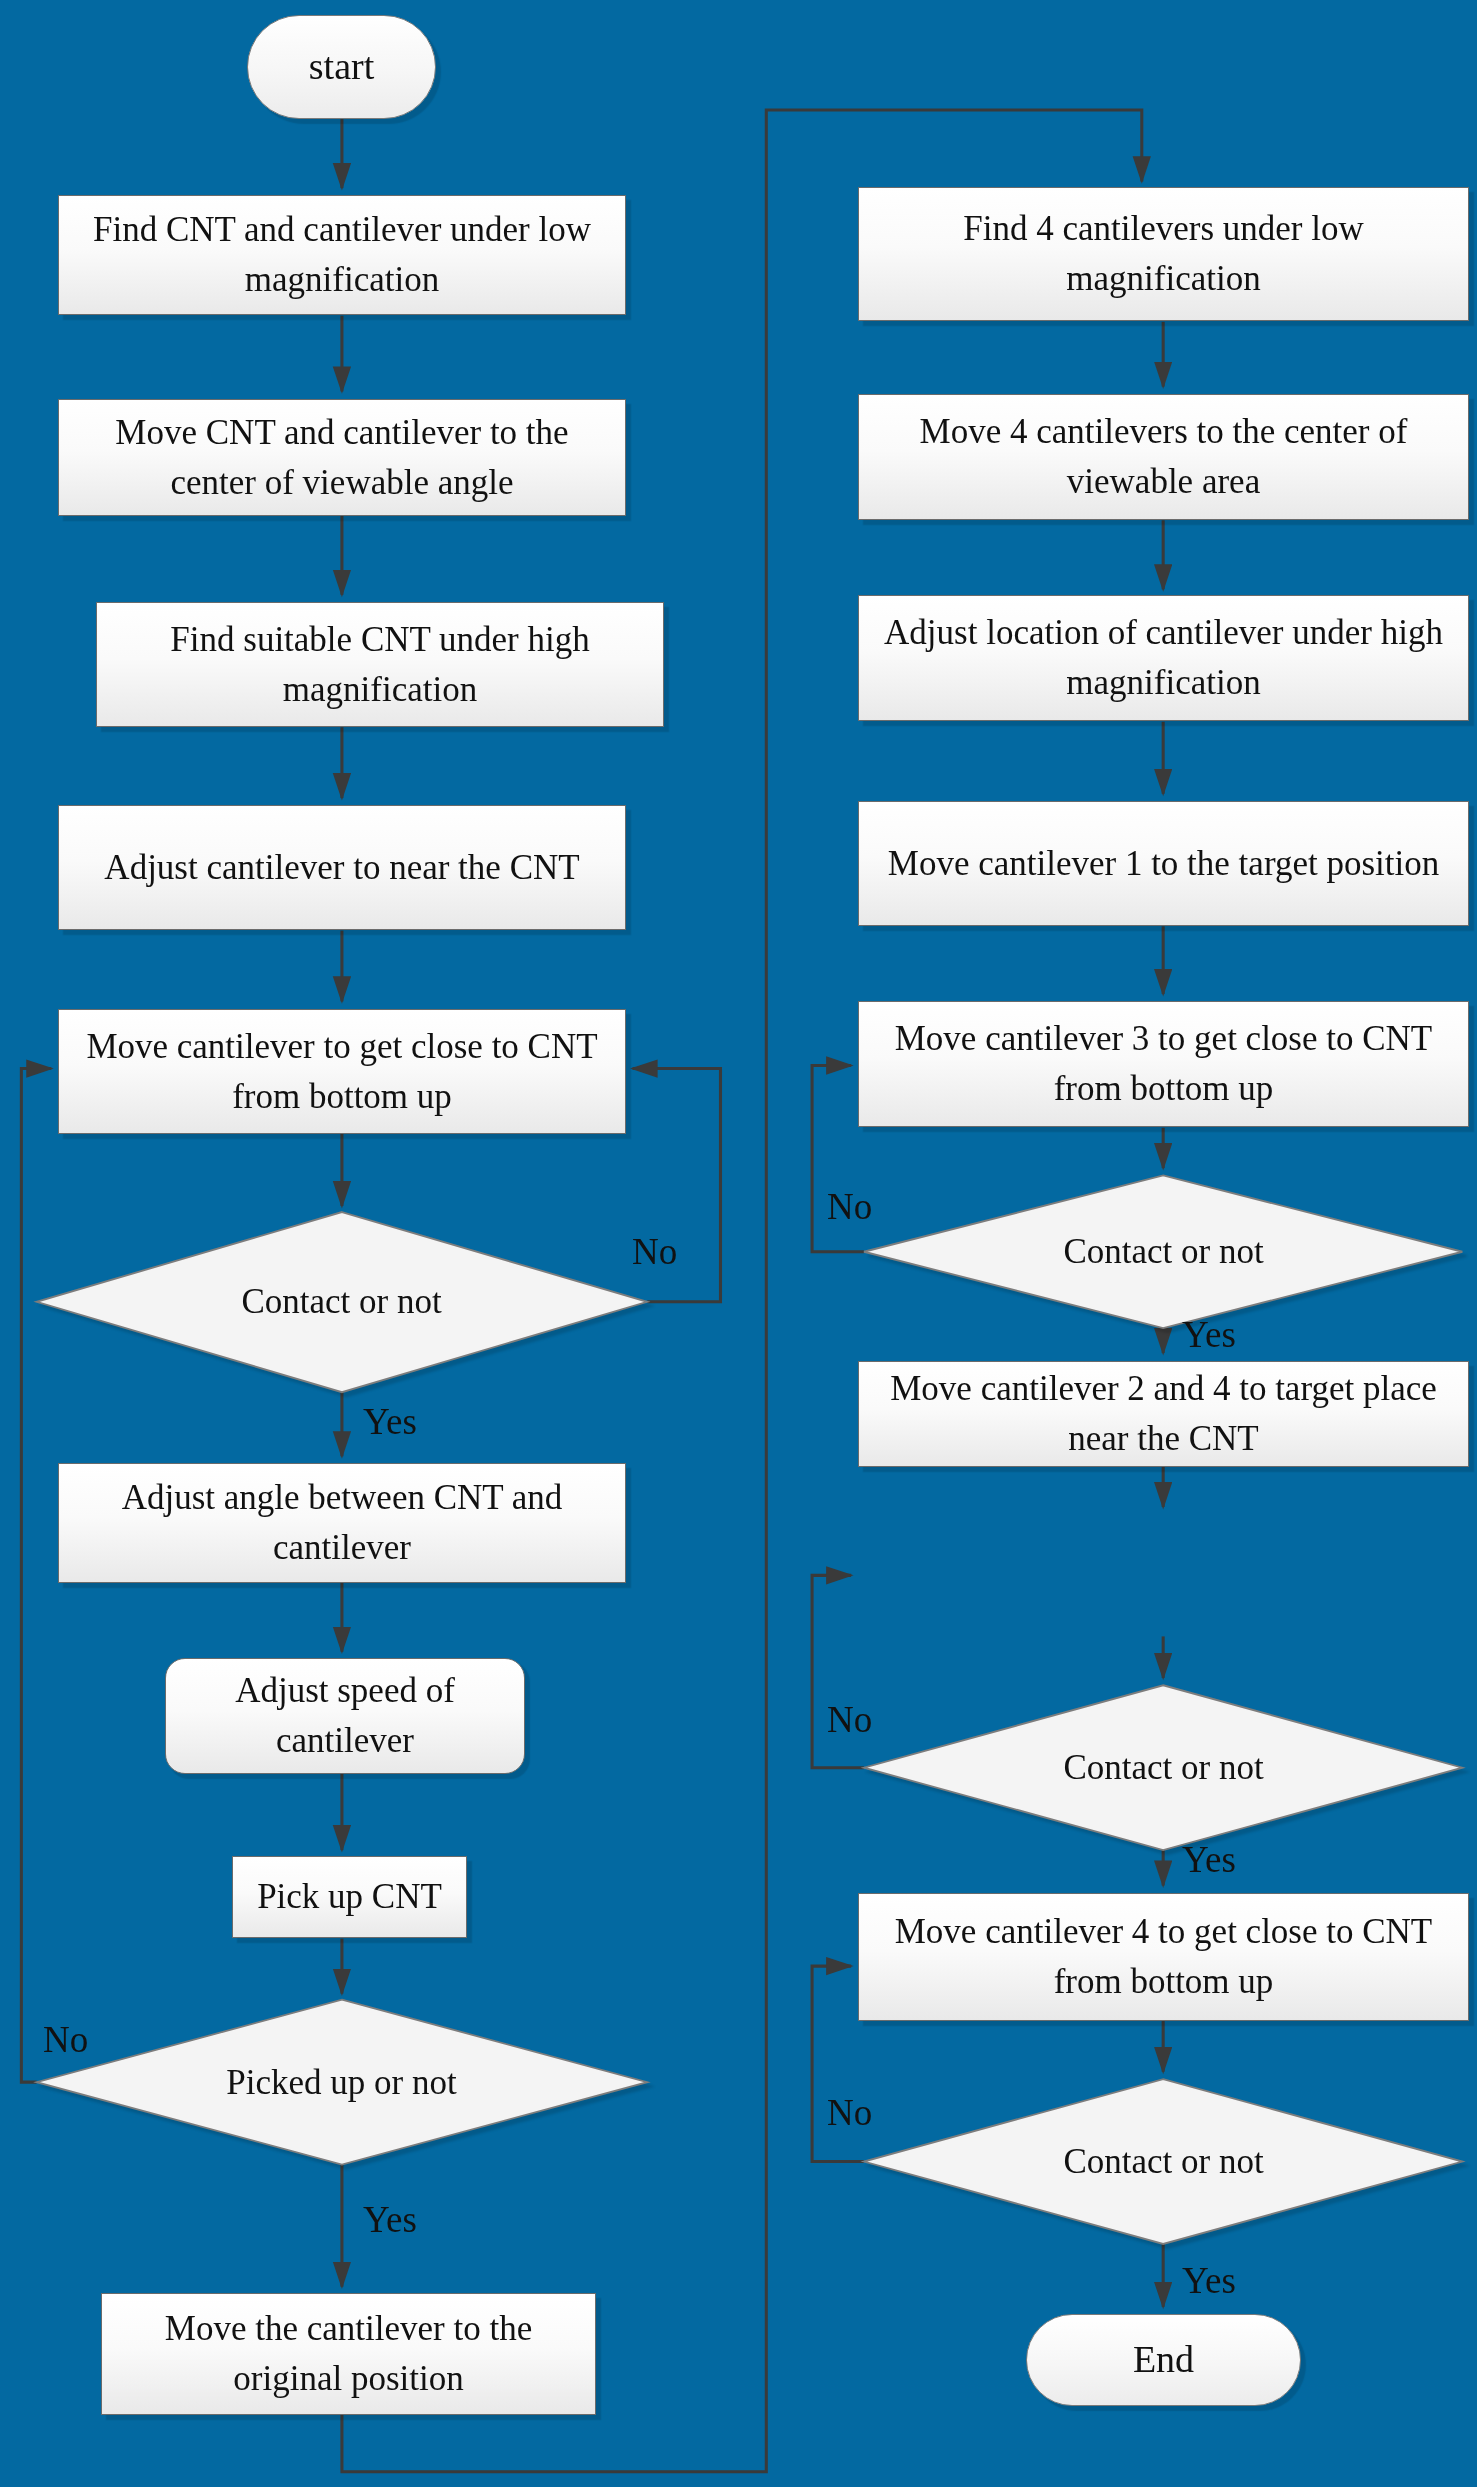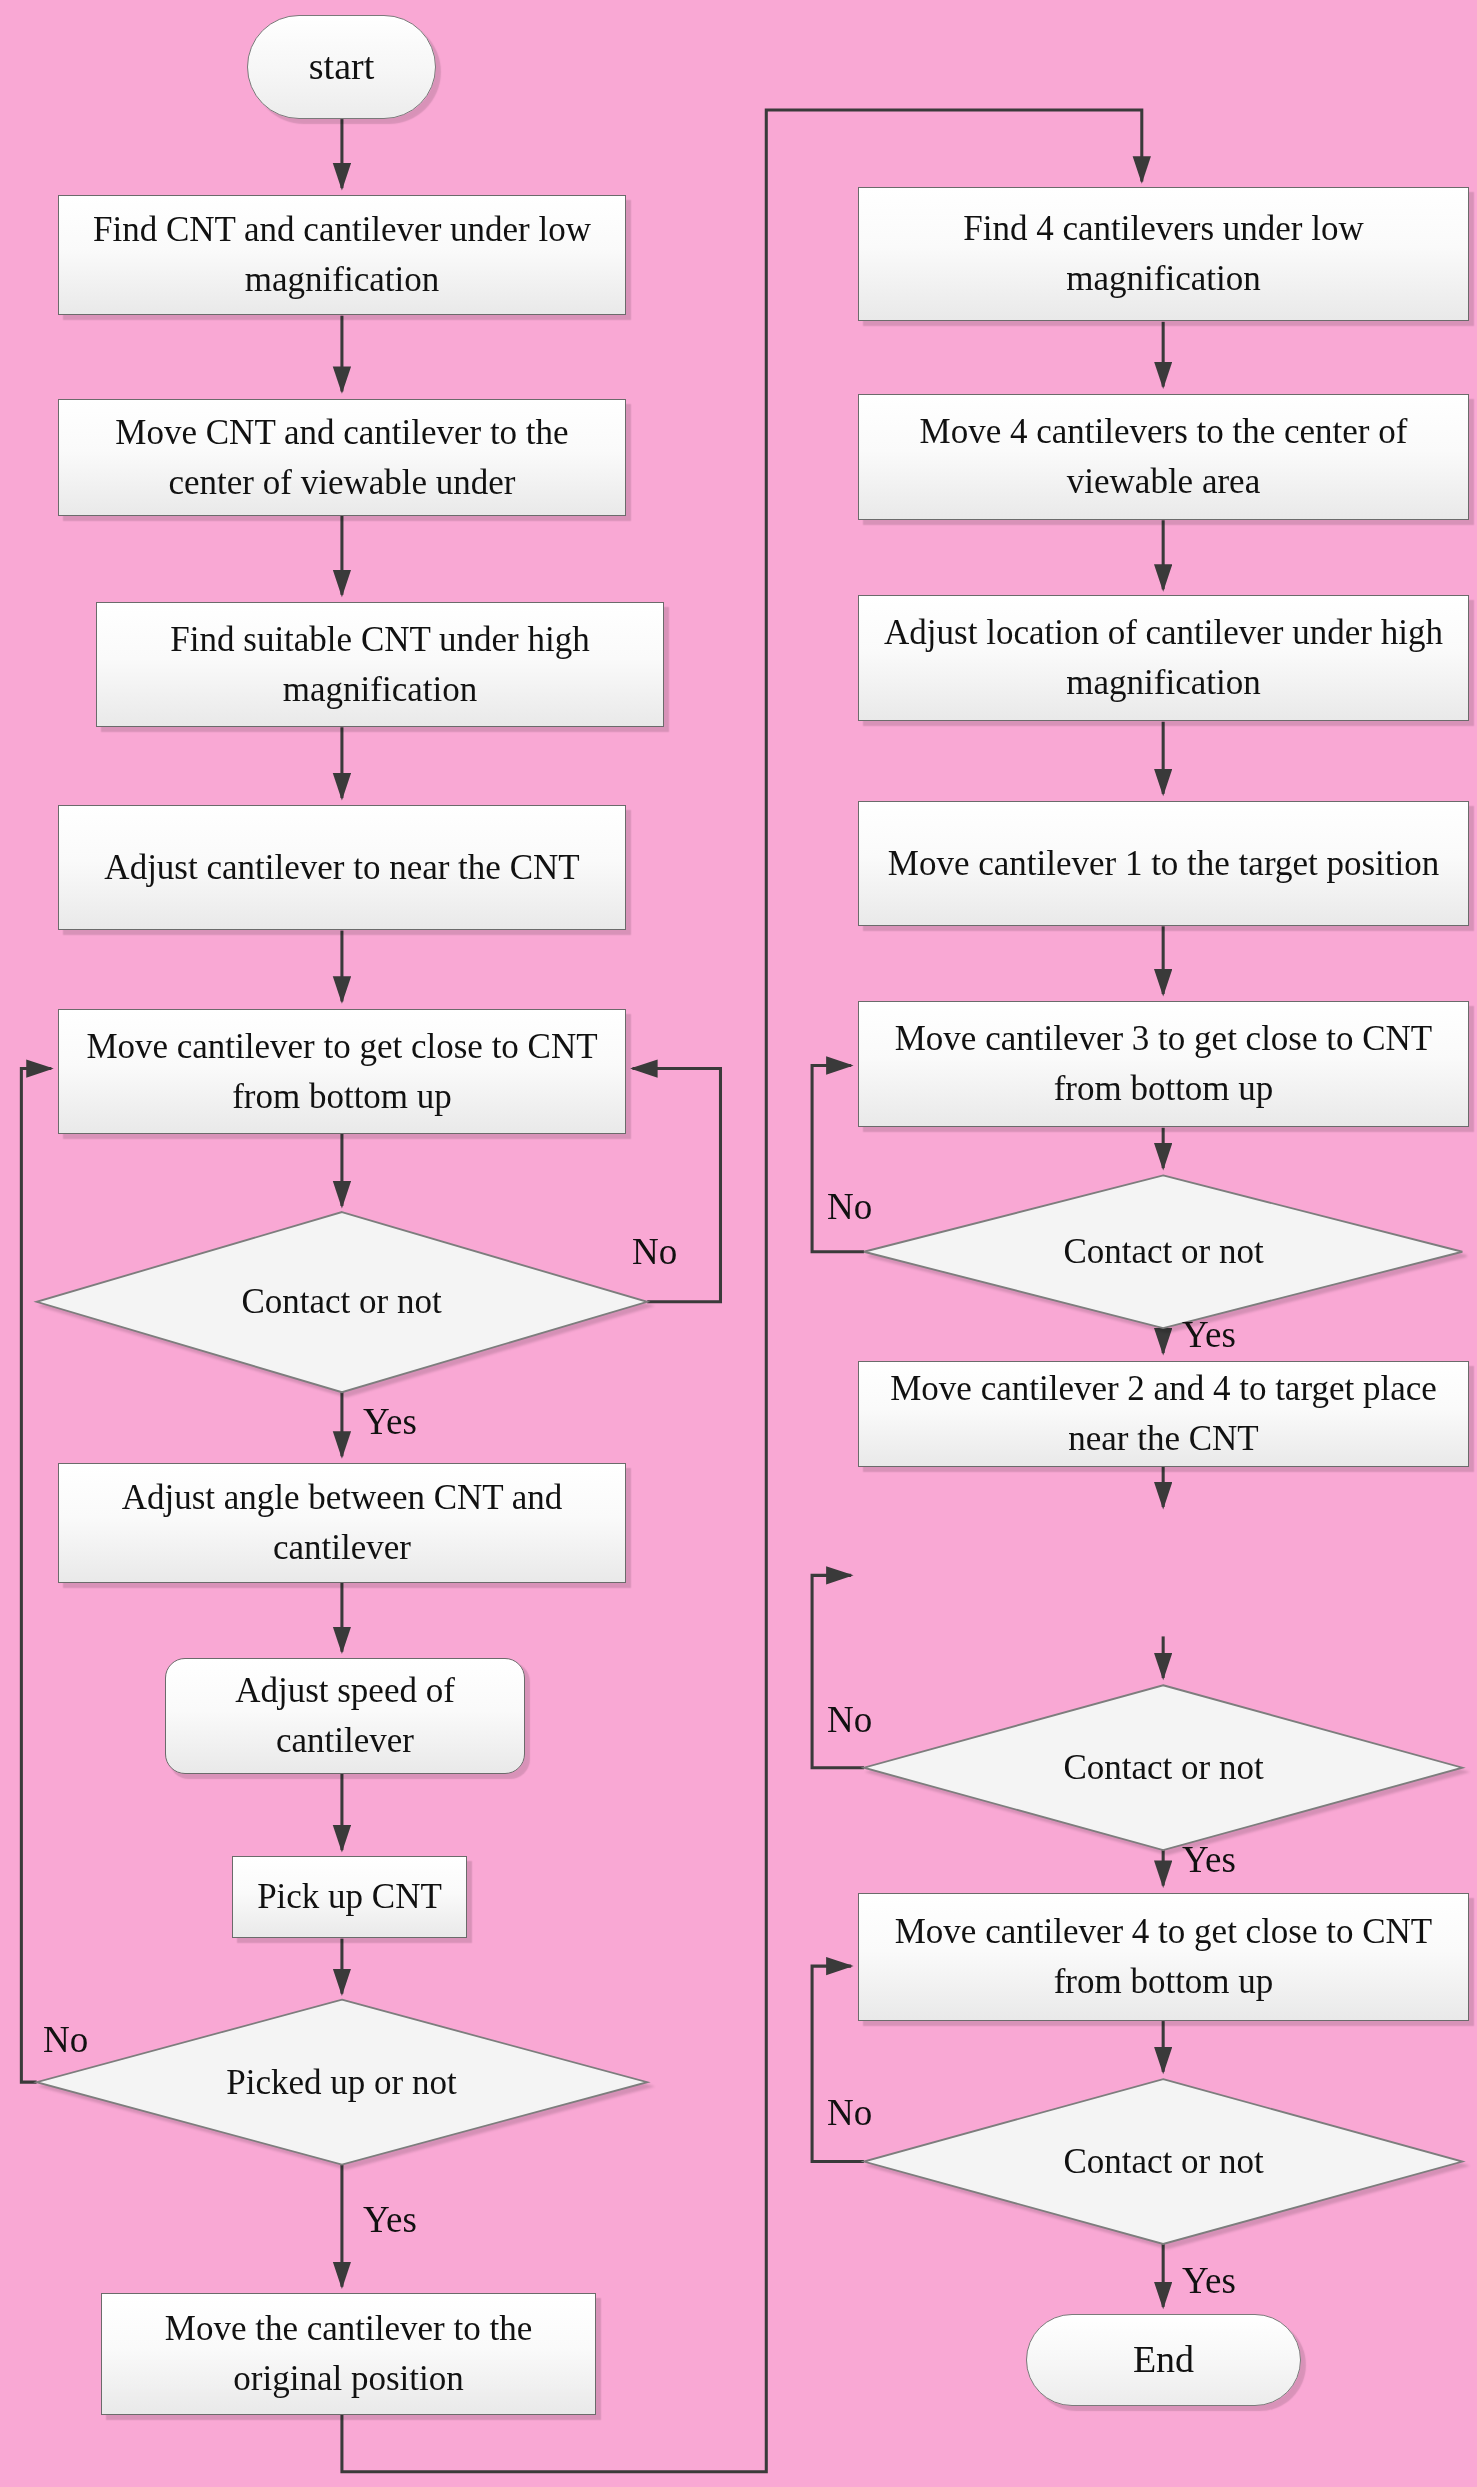--- a/index.html
+++ b/index.html
@@ -1,16 +1,16 @@
 <!DOCTYPE html>
 <html style="font-size:9.8px"><head>
 <meta charset="utf-8">
 <style>
   html,body{margin:0;padding:0;background:#ffffff;}
-  #canvas{position:relative;width:1477px;height:2487px;background:#f9a8d4;
+  #canvas{position:relative;width:1477px;height:2487px;background:#0369a1;
           font-family:"Liberation Serif","DejaVu Serif",serif;color:#111;}
   #wires{position:absolute;left:0;top:0;width:1477px;height:2487px;}
   .node{position:absolute;display:flex;align-items:center;justify-content:center;
         text-align:center;box-sizing:border-box;font-size:35px;line-height:1.42;}
   .proc{background:linear-gradient(180deg,#ffffff 0%,#fafafa 45%,#e9e9e9 100%);
         border:1.8px solid #6b6b6b;box-shadow:4.9px 4.9px 1.2px rgba(0,0,0,0.13);
         padding:3.7px 17px;}
   .term{background:linear-gradient(180deg,#ffffff 0%,#f6f6f6 55%,#ececec 100%);
         border:1.8px solid #7a7a7a;border-radius:610px;
         box-shadow:4.9px 4.9px 1.2px rgba(0,0,0,0.13);font-size:38px;}
@@ -78,21 +78,21 @@
     <span>start</span>
   </div>
   <div class="node term" style="left:1026px;top:2314px;width:275px;height:92px;">
     <span>End</span>
   </div>
 
   <div class="node proc" style="left:58px;top:195px;width:568px;height:120px;">
     <span>Find CNT and cantilever under low magnification</span>
   </div>
   <div class="node proc" style="left:58px;top:399px;width:568px;height:117px;">
-    <span>Move CNT and cantilever to the center of viewable under</span>
+    <span>Move CNT and cantilever to the center of viewable angle</span>
   </div>
   <div class="node proc" style="left:58px;top:602px;width:568px;height:125px;margin-left:38px;">
     <span>Find suitable CNT under high magnification</span>
   </div>
   <div class="node proc" style="left:58px;top:805px;width:568px;height:125px;">
     <span>Adjust cantilever to near the CNT</span>
   </div>
   <div class="node proc" style="left:58px;top:1009px;width:568px;height:125px;">
     <span>Move cantilever to get close to CNT from bottom up</span>
   </div>

